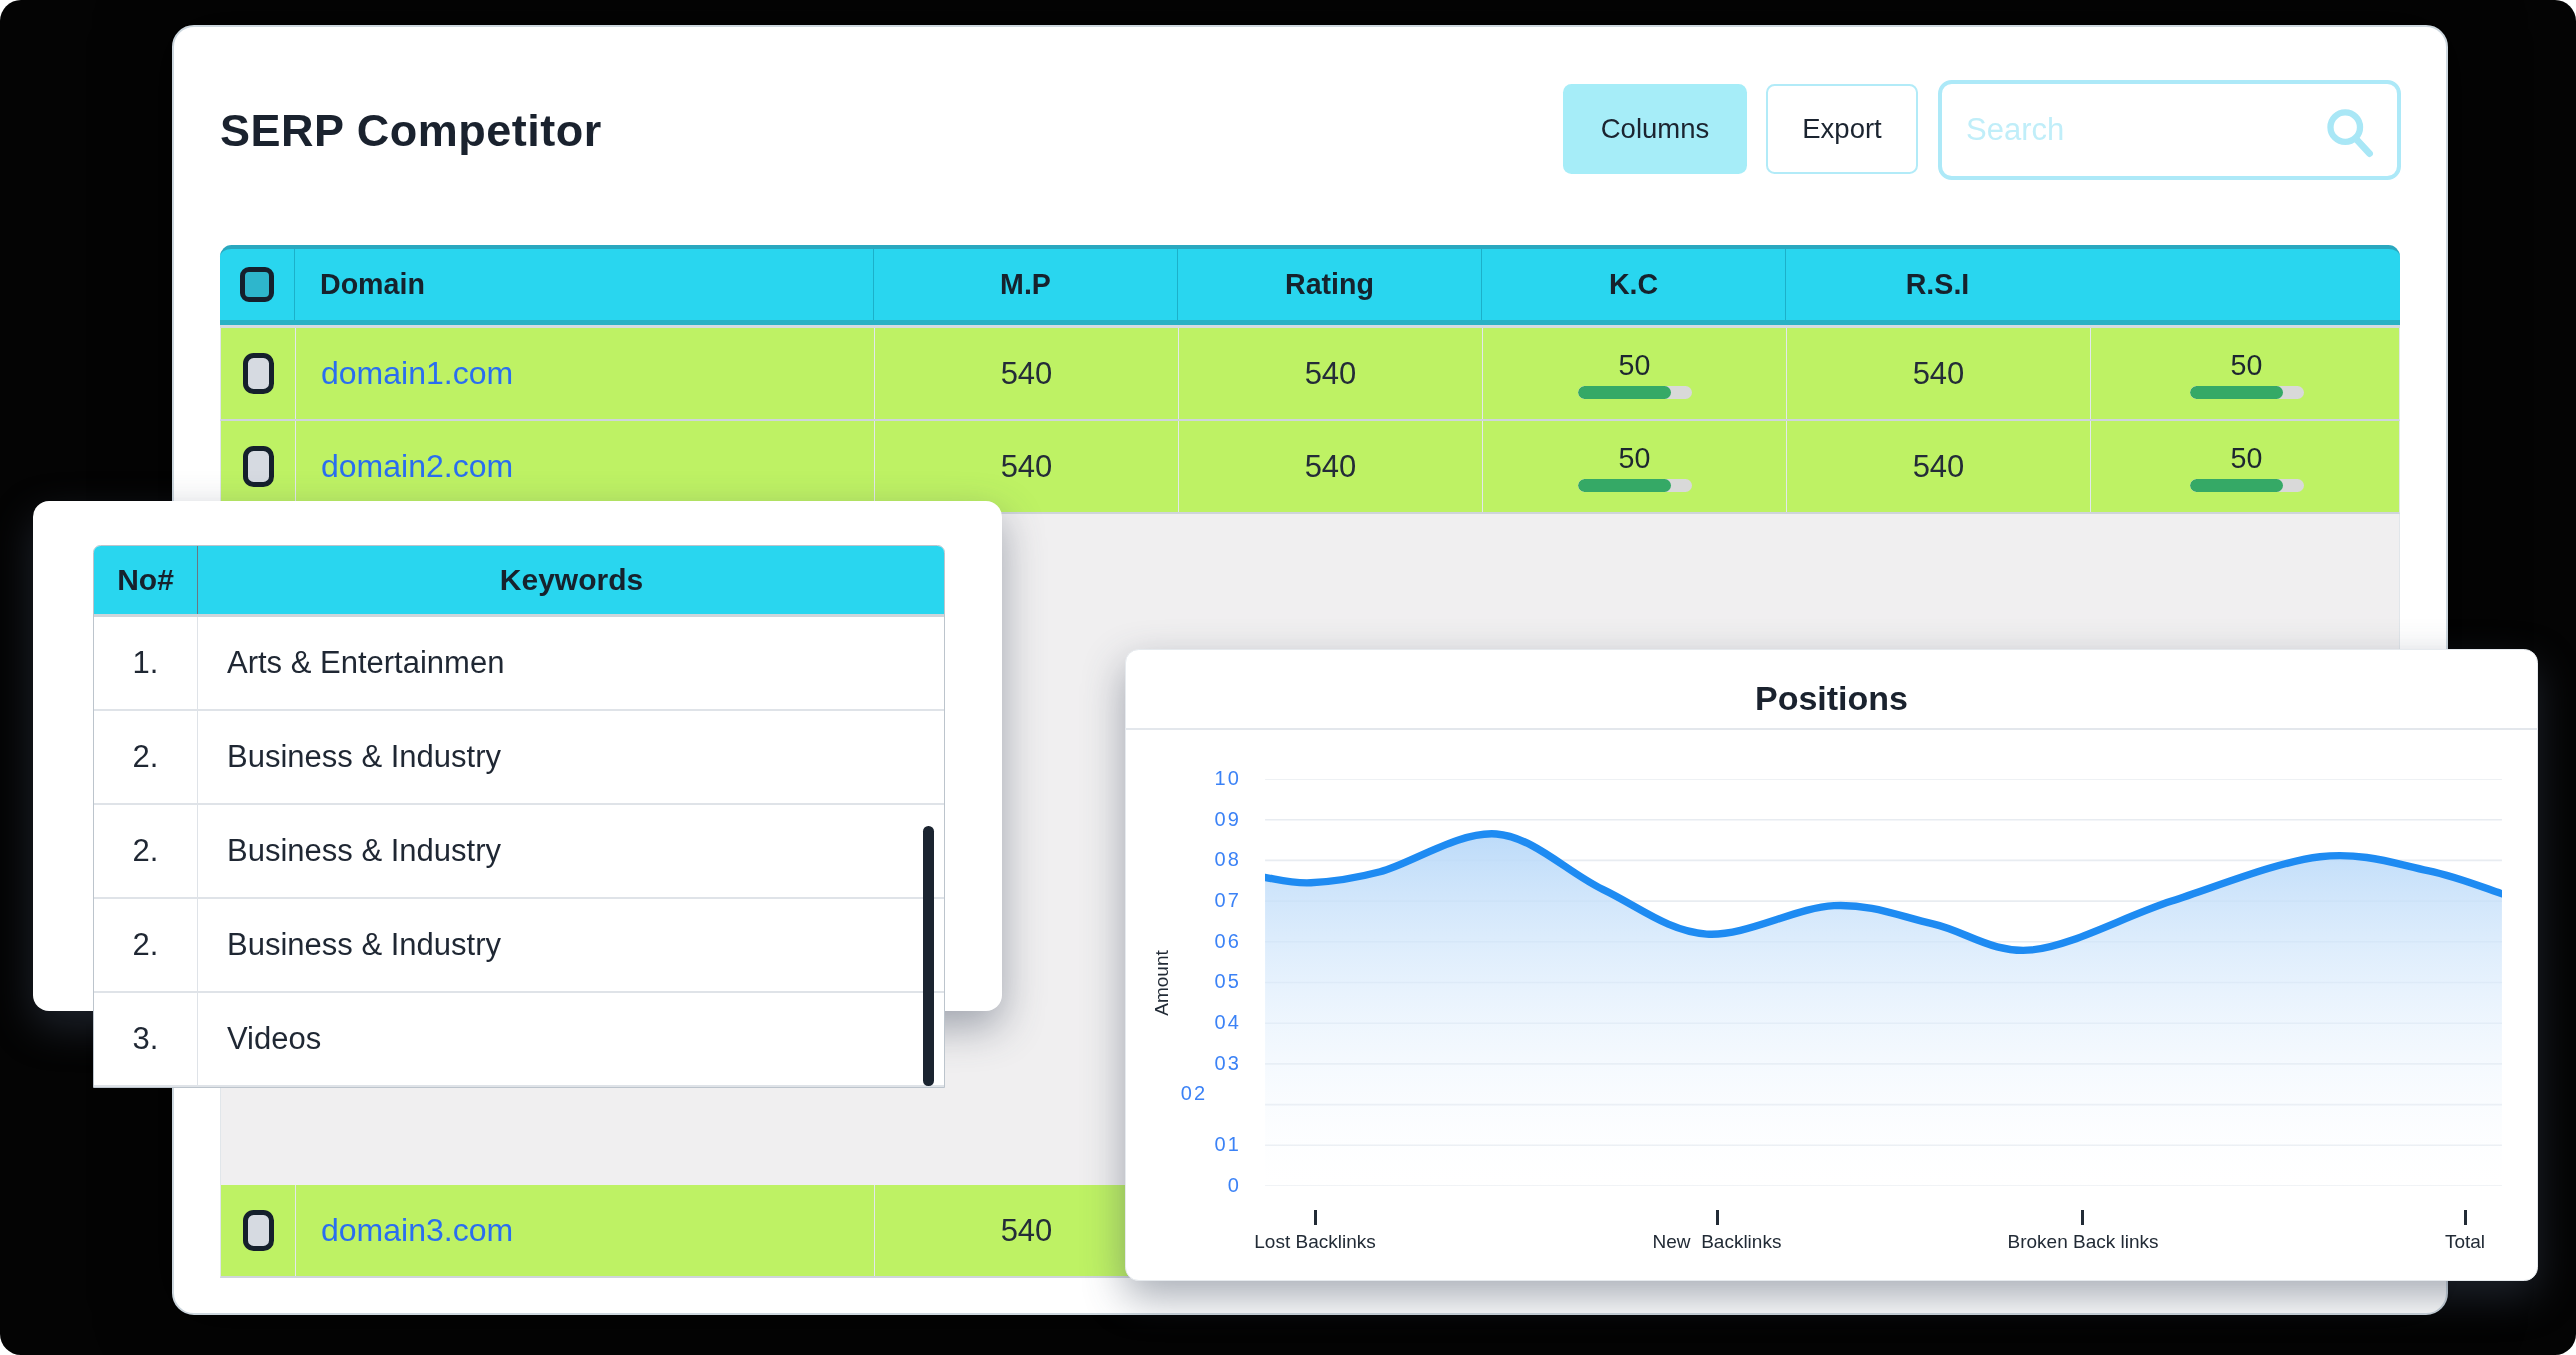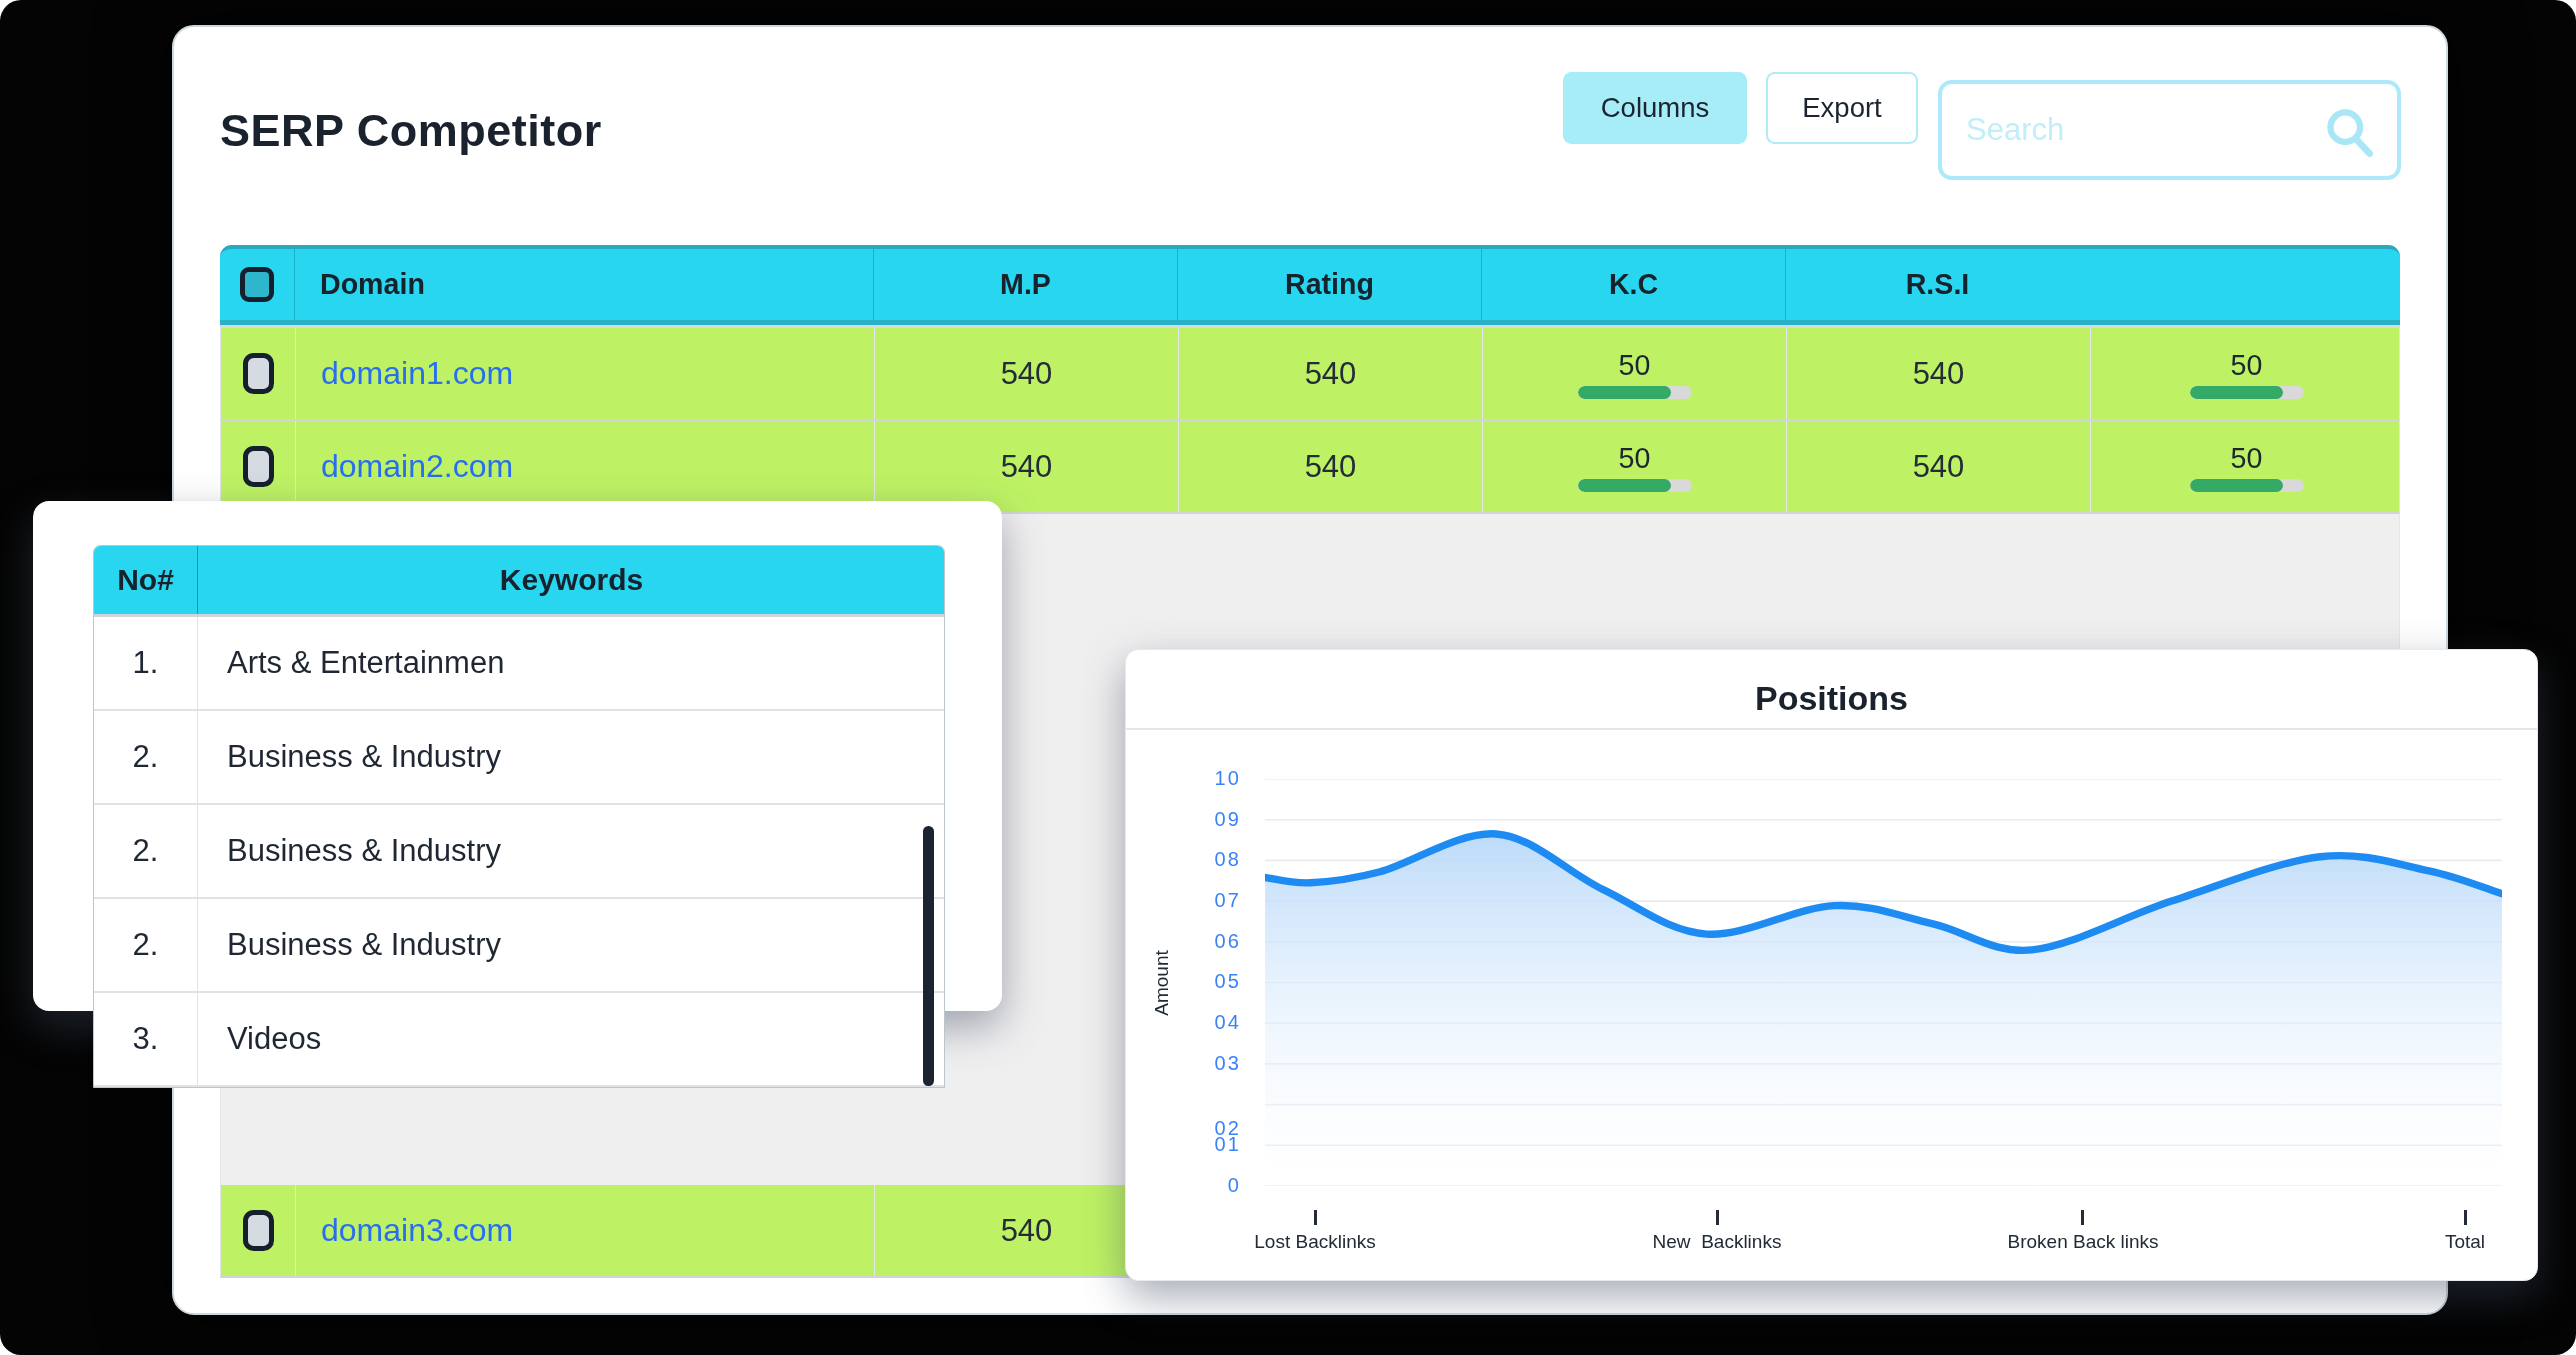--- a/index.html
+++ b/index.html
@@ -7,21 +7,21 @@
               font-family:"Liberation Sans", sans-serif; }
   .backdrop { position:absolute; inset:0; background:#040404; border-radius:21px; }
   .card { position:absolute; background:#ffffff; }
 
   
   .main-card { left:172px; top:25px; width:2276px; height:1290px;
                border-radius:22px; border:2.1px solid #cdd7de; z-index:1;
                box-shadow:0 0 63px 10.6px rgba(0,0,0,0.55); }
   .page-title { position:absolute; left:46px; top:78px; font-size:45px; font-weight:700;
                 color:#1a222e; letter-spacing:0.5px;text-align:right; }
-  .btn { position:absolute; top:45px; height:72px; font-size:27.5px; color:#1b2430;
+  .btn { position:absolute; top:57px; height:90px; font-size:27.5px; color:#1b2430;
          display:flex; align-items:center; justify-content:center; cursor:pointer;
          font-family:"Liberation Sans", sans-serif; }
   .columns-btn { left:1389px; width:184px; background:#a6edf8; border:none; border-radius:8.5px; }
   .export-btn  { left:1592px; width:152px; background:#ffffff; border:2.6px solid #b2ebf8; border-radius:8.5px; }
   .search-box  { position:absolute; left:1764px; top:53px; width:463px; height:100px;
                  border:4.8px solid #ade9f8; border-radius:13.7px; background:#fff; }
   .search-box input { position:absolute; left:24px; top:0; width:360px; height:100%;
                  border:none; outline:none; font-size:31px; color:#49c9e2;
                  font-family:"Liberation Sans", sans-serif; }
   .search-box input::placeholder { color:#c0eef9; }
@@ -234,21 +234,21 @@
   <div class="amount-label">Amount</div>
   <div id="y-labels">
       <div class="ylab" style="top: 117px;">10</div>
       <div class="ylab" style="top: 158px;">09</div>
       <div class="ylab" style="top: 198px;">08</div>
       <div class="ylab" style="top: 239px;">07</div>
       <div class="ylab" style="top: 280px;">06</div>
       <div class="ylab" style="top: 320px;">05</div>
       <div class="ylab" style="top: 361px;">04</div>
       <div class="ylab" style="top: 402px;">03</div>
-      <div class="ylab" style="top: 467px;">02</div>
+      <div class="ylab" style="top: 432px; text-align: center;">02</div>
       <div class="ylab" style="top: 483px;">01</div>
       <div class="ylab" style="top: 524px;">0</div>
     </div>
   <svg id="plot-svg" width="1237" height="407" viewBox="0 0 2340 770">
       <defs>
         <linearGradient id="fillgrad" x1="0" y1="0" x2="0" y2="1">
           <stop offset="0" stop-color="#b9d9f9" stop-opacity="0.95"></stop>
           <stop offset="1" stop-color="#ffffff" stop-opacity="0.15"></stop>
         </linearGradient>
       </defs>

